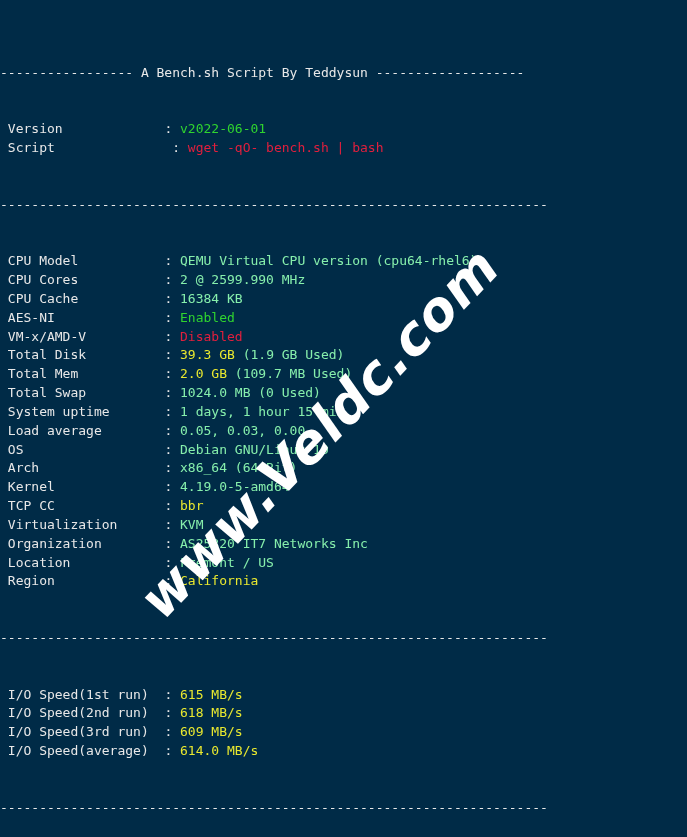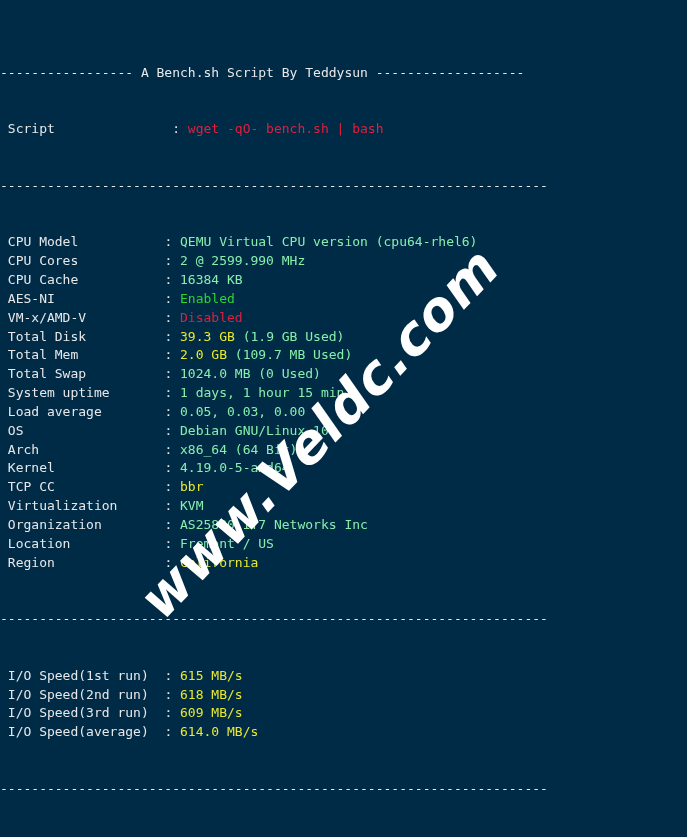--- a/index.html
+++ b/index.html
@@ -57,21 +57,21 @@
     letter-spacing: 1px;
     color: #ffffff;
     white-space: nowrap;
   }
 </style>
 </head>
 <body>
 
 <div class="terminal">
   <div class="row"><span class="sep">----------------- </span><span class="lbl">A Bench.sh Script By Teddysun</span><span class="sep"> -------------------</span></div>
-  <div id="info-top-block"><div class="row"><span class="lbl"> Script               </span><span class="lbl">: </span><span class="c-red">wget -qO- bench.sh | bash</span></div></div>
+  <div id="info-top-block"><div class="row"><span class="lbl"> Version             </span><span class="lbl">: </span><span class="c-green">v2022-06-01</span></div><div class="row"><span class="lbl"> Script               </span><span class="lbl">: </span><span class="c-red">wget -qO- bench.sh | bash</span></div></div>
   <div class="row sep">----------------------------------------------------------------------</div>
   <div id="system-block"><div class="row"><span class="lbl"> CPU Model           </span><span class="lbl">: </span><span class="c-cyan">QEMU Virtual CPU version (cpu64-rhel6)</span></div><div class="row"><span class="lbl"> CPU Cores           </span><span class="lbl">: </span><span class="c-cyan">2 @ 2599.990 MHz</span></div><div class="row"><span class="lbl"> CPU Cache           </span><span class="lbl">: </span><span class="c-cyan">16384 KB</span></div><div class="row"><span class="lbl"> AES-NI              </span><span class="lbl">: </span><span class="c-green">Enabled</span></div><div class="row"><span class="lbl"> VM-x/AMD-V          </span><span class="lbl">: </span><span class="c-red">Disabled</span></div><div class="row"><span class="lbl"> Total Disk          </span><span class="lbl">: </span><span class="c-yellow">39.3 GB</span><span class="c-cyan"> (1.9 GB Used)</span></div><div class="row"><span class="lbl"> Total Mem           </span><span class="lbl">: </span><span class="c-yellow">2.0 GB</span><span class="c-cyan"> (109.7 MB Used)</span></div><div class="row"><span class="lbl"> Total Swap          </span><span class="lbl">: </span><span class="c-cyan">1024.0 MB (0 Used)</span></div><div class="row"><span class="lbl"> System uptime       </span><span class="lbl">: </span><span class="c-cyan">1 days, 1 hour 15 min</span></div><div class="row"><span class="lbl"> Load average        </span><span class="lbl">: </span><span class="c-cyan">0.05, 0.03, 0.00</span></div><div class="row"><span class="lbl"> OS                  </span><span class="lbl">: </span><span class="c-cyan">Debian GNU/Linux 10</span></div><div class="row"><span class="lbl"> Arch                </span><span class="lbl">: </span><span class="c-cyan">x86_64 (64 Bit)</span></div><div class="row"><span class="lbl"> Kernel              </span><span class="lbl">: </span><span class="c-cyan">4.19.0-5-amd64</span></div><div class="row"><span class="lbl"> TCP CC              </span><span class="lbl">: </span><span class="c-yellow">bbr</span></div><div class="row"><span class="lbl"> Virtualization      </span><span class="lbl">: </span><span class="c-cyan">KVM</span></div><div class="row"><span class="lbl"> Organization        </span><span class="lbl">: </span><span class="c-cyan">AS25820 IT7 Networks Inc</span></div><div class="row"><span class="lbl"> Location            </span><span class="lbl">: </span><span class="c-cyan">Fremont / US</span></div><div class="row"><span class="lbl"> Region              </span><span class="lbl">: </span><span class="c-yellow">California</span></div></div>
   <div class="row sep">----------------------------------------------------------------------</div>
   <div id="io-block"><div class="row"><span class="lbl"> I/O Speed(1st run)  </span><span class="lbl">: </span><span class="c-yellow">615 MB/s</span></div><div class="row"><span class="lbl"> I/O Speed(2nd run)  </span><span class="lbl">: </span><span class="c-yellow">618 MB/s</span></div><div class="row"><span class="lbl"> I/O Speed(3rd run)  </span><span class="lbl">: </span><span class="c-yellow">609 MB/s</span></div><div class="row"><span class="lbl"> I/O Speed(average)  </span><span class="lbl">: </span><span class="c-yellow">614.0 MB/s</span></div></div>
   <div class="row sep">----------------------------------------------------------------------</div>
   <div id="speedtest-block"><div class="row"><span class="lbl"> Node Name        </span><span class="lbl">Upload Speed    </span><span class="lbl">Download Speed    </span><span class="lbl">Latency     </span></div></div>
   
   
   
 </div>

